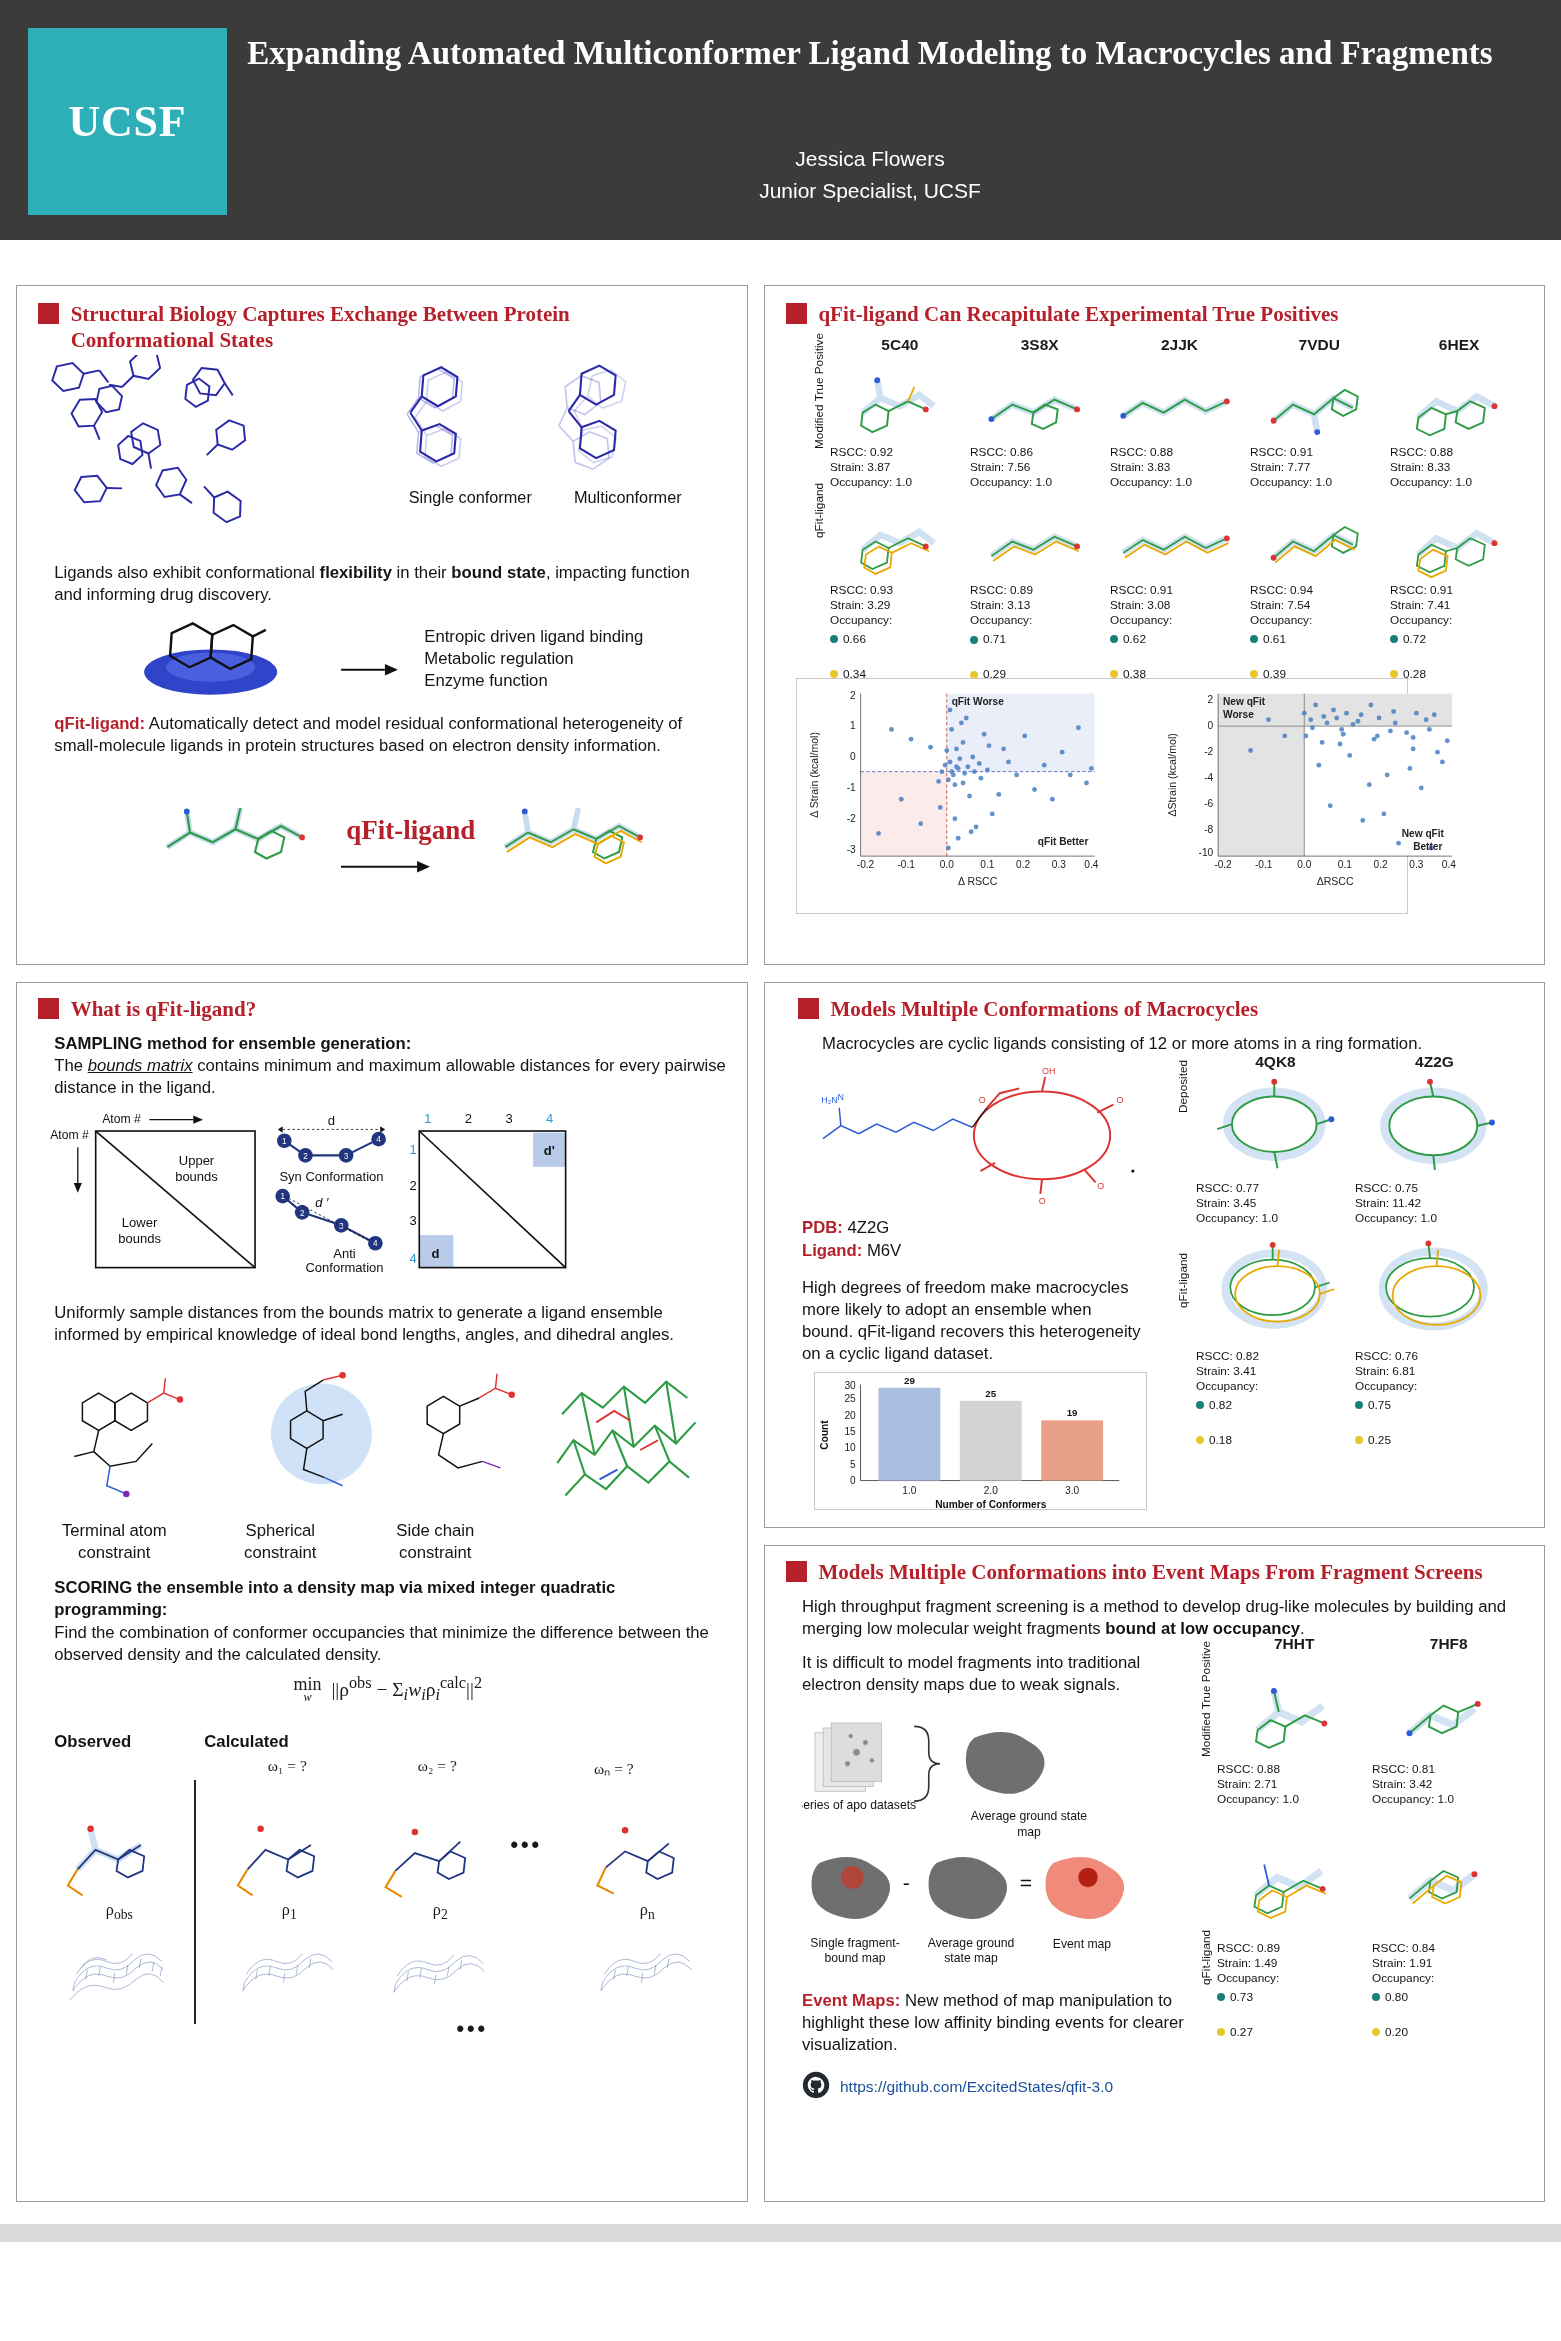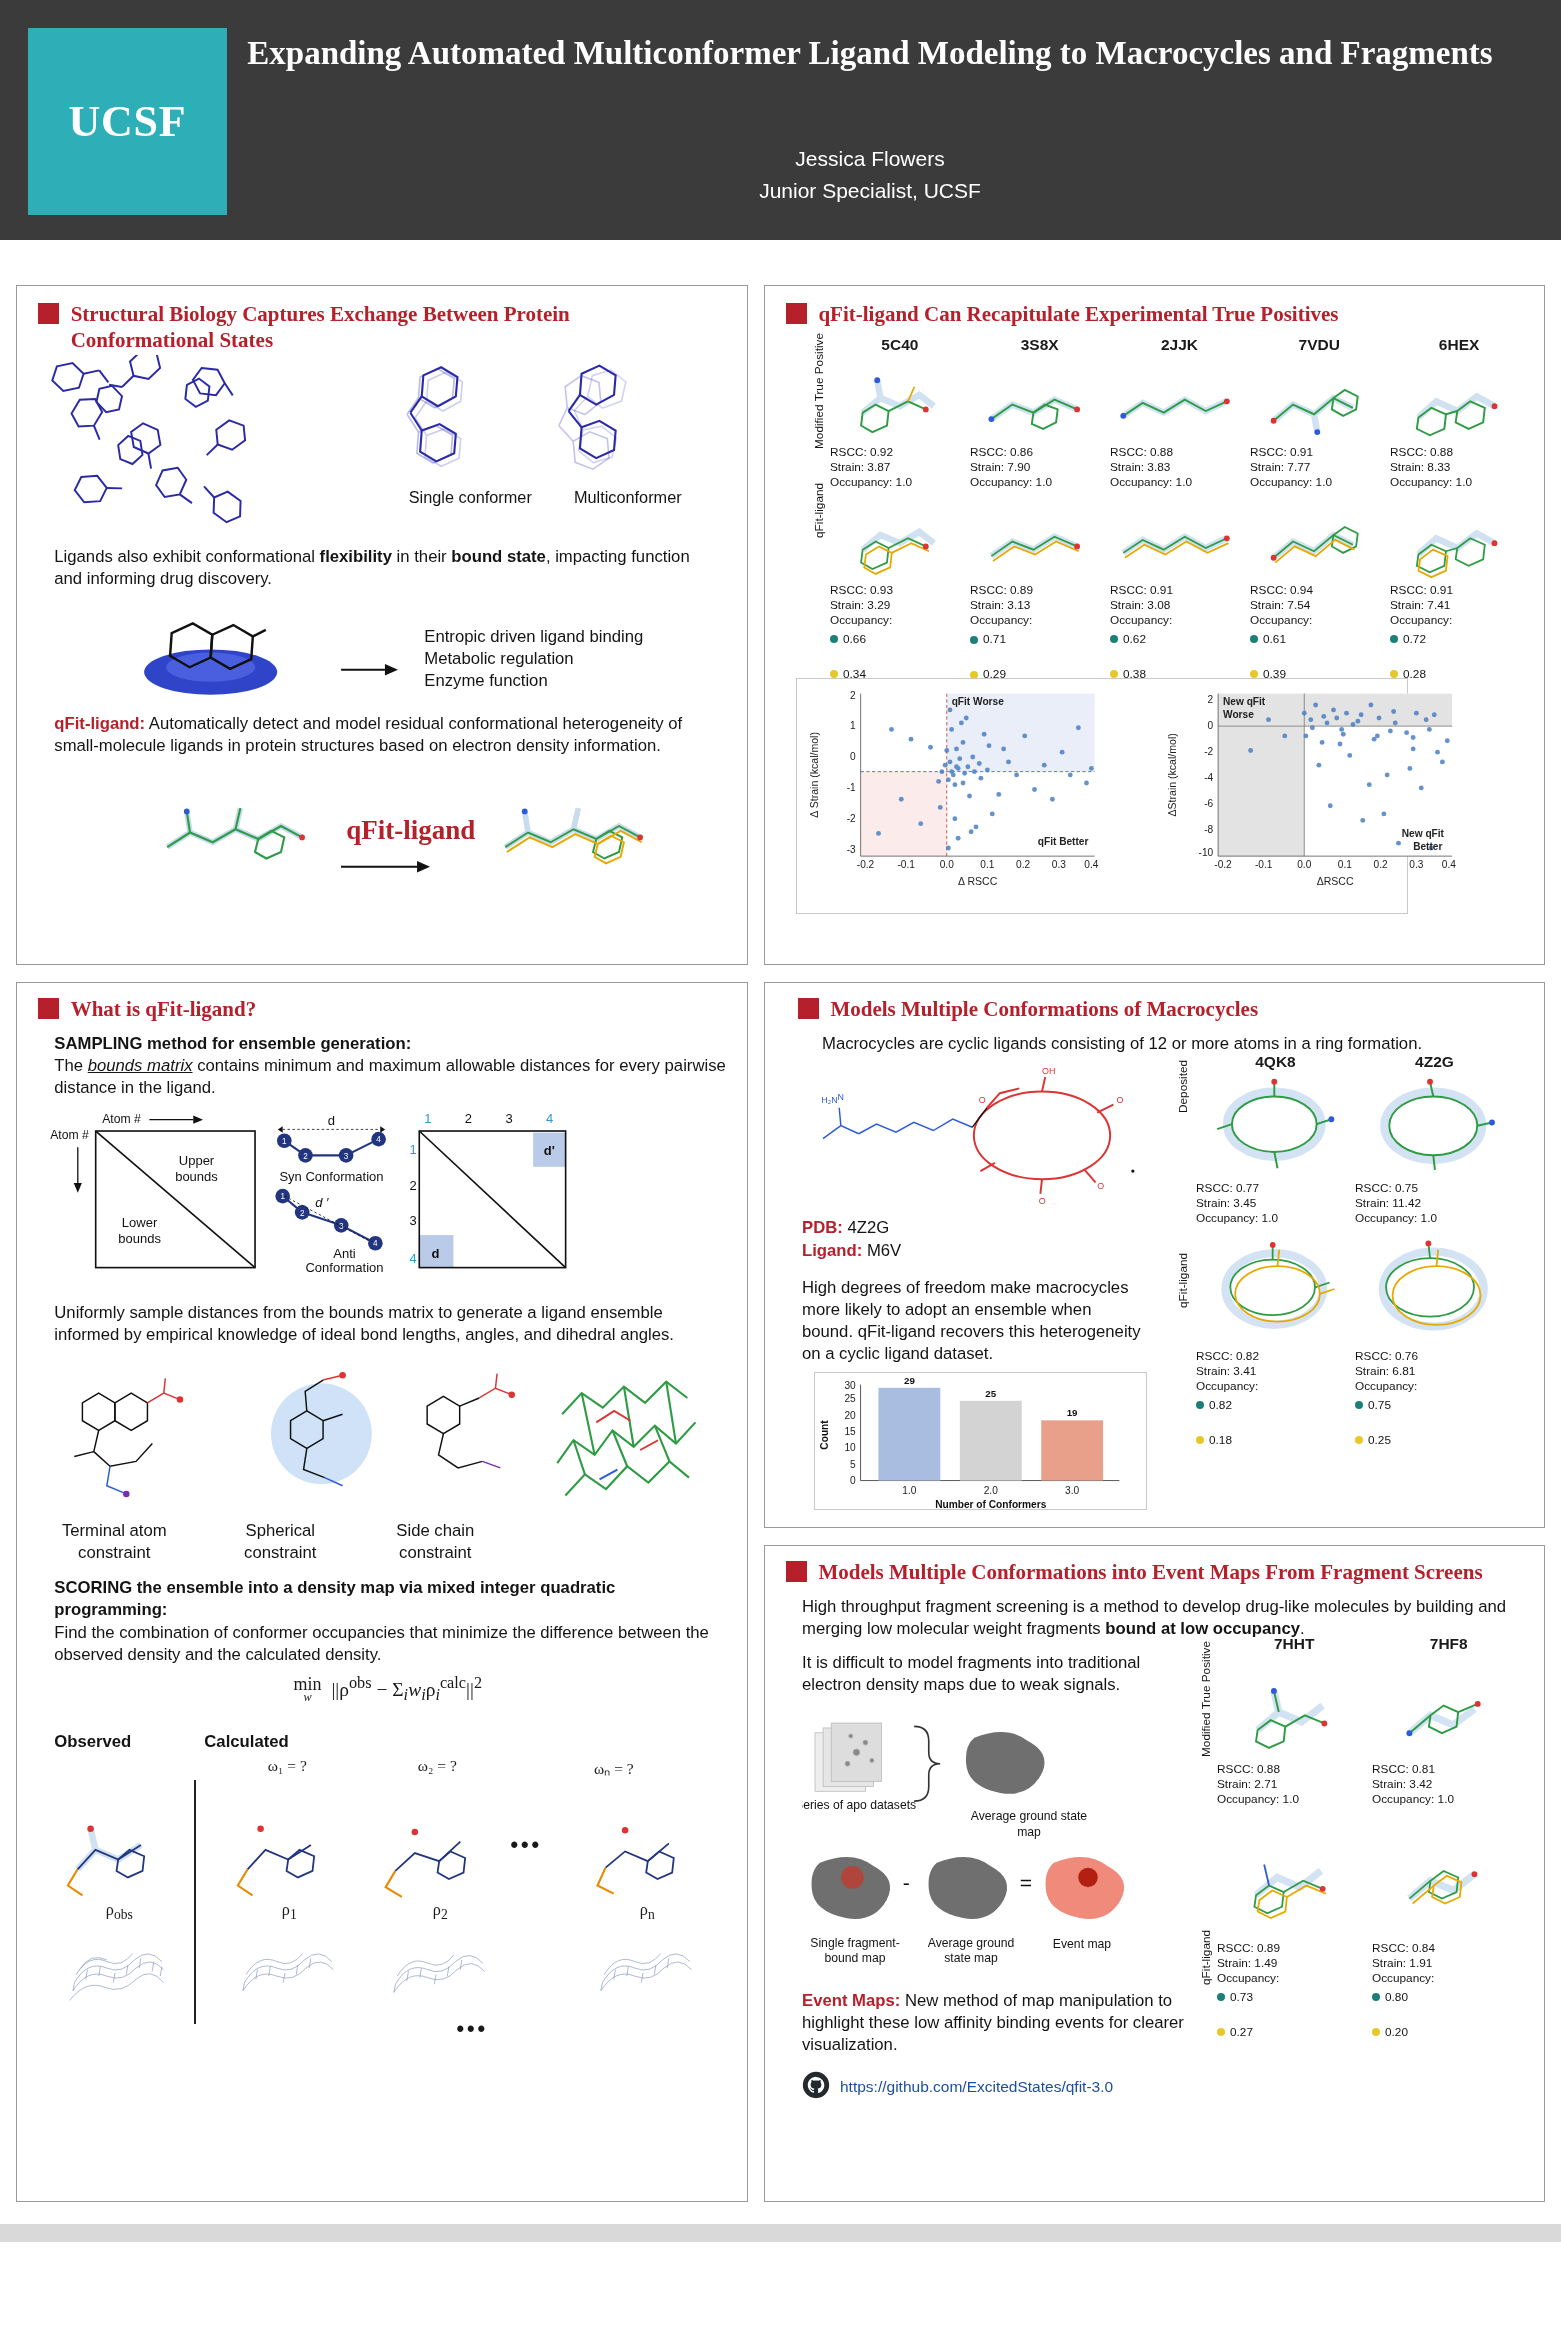--- a/index.html
+++ b/index.html
@@ -214,21 +214,21 @@
           <polygon points="34,18 56,8 76,20 74,44 52,56 32,44"></polygon>
             <line x1="32" y1="44" x2="18" y2="64"></line>
             <line x1="18" y1="64" x2="34" y2="84"></line>
             <polygon points="34,84 56,76 76,88 74,112 52,122 32,110"></polygon>
         </g>
       </g>
     </svg>
     <div class="lig-caption" style="left:382px; top:202px; width:142px; text-align:center">Single conformer</div>
     <div class="lig-caption" style="left:533px; top:202px; width:155px; text-align:center">Multiconformer</div>
 
-    <div class="body-text" style="position:absolute;left:37px;top:260px;width:667px">
+    <div class="body-text" style="position:absolute;left:37px;top:276px;width:667px">
       <span>Ligands also exhibit conformational </span><span class="b">flexibility</span><span> in their </span><span class="b">bound state</span><span>, impacting function and informing drug discovery.</span>
     </div>
 
     <svg width="211" height="98" style="position:absolute;left:106px;top:316px" viewBox="0 0 260 120">
       <ellipse cx="108" cy="86" rx="82" ry="28" fill="#2f44c8"></ellipse>
       <ellipse cx="108" cy="80" rx="55" ry="18" fill="#4a5fe0"></ellipse>
       <g stroke="#111" stroke-width="3" fill="none">
         <polygon points="60,38 86,26 110,40 108,68 82,80 58,66"></polygon>
         <polygon points="110,40 136,28 160,42 158,70 132,82 108,68"></polygon>
         <line x1="160" y1="42" x2="176" y2="34"></line>
@@ -367,21 +367,21 @@
     </div>
 
     <div style="position:absolute;left:65px;top:159px;width:716px;display:flex;">
       <div style="width:140px" class="metric">
         <div>RSCC: 0.92</div>
         <div>Strain: 3.87</div>
         <div>Occupancy: 1.0</div>
       </div>
       <div style="width:140px" class="metric">
         <div>RSCC: 0.86</div>
-        <div>Strain: 7.90</div>
+        <div>Strain: 7.56</div>
         <div>Occupancy: 1.0</div>
       </div>
       <div style="width:140px" class="metric">
         <div>RSCC: 0.88</div>
         <div>Strain: 3.83</div>
         <div>Occupancy: 1.0</div>
       </div>
       <div style="width:140px" class="metric">
         <div>RSCC: 0.91</div>
         <div>Strain: 7.77</div>

